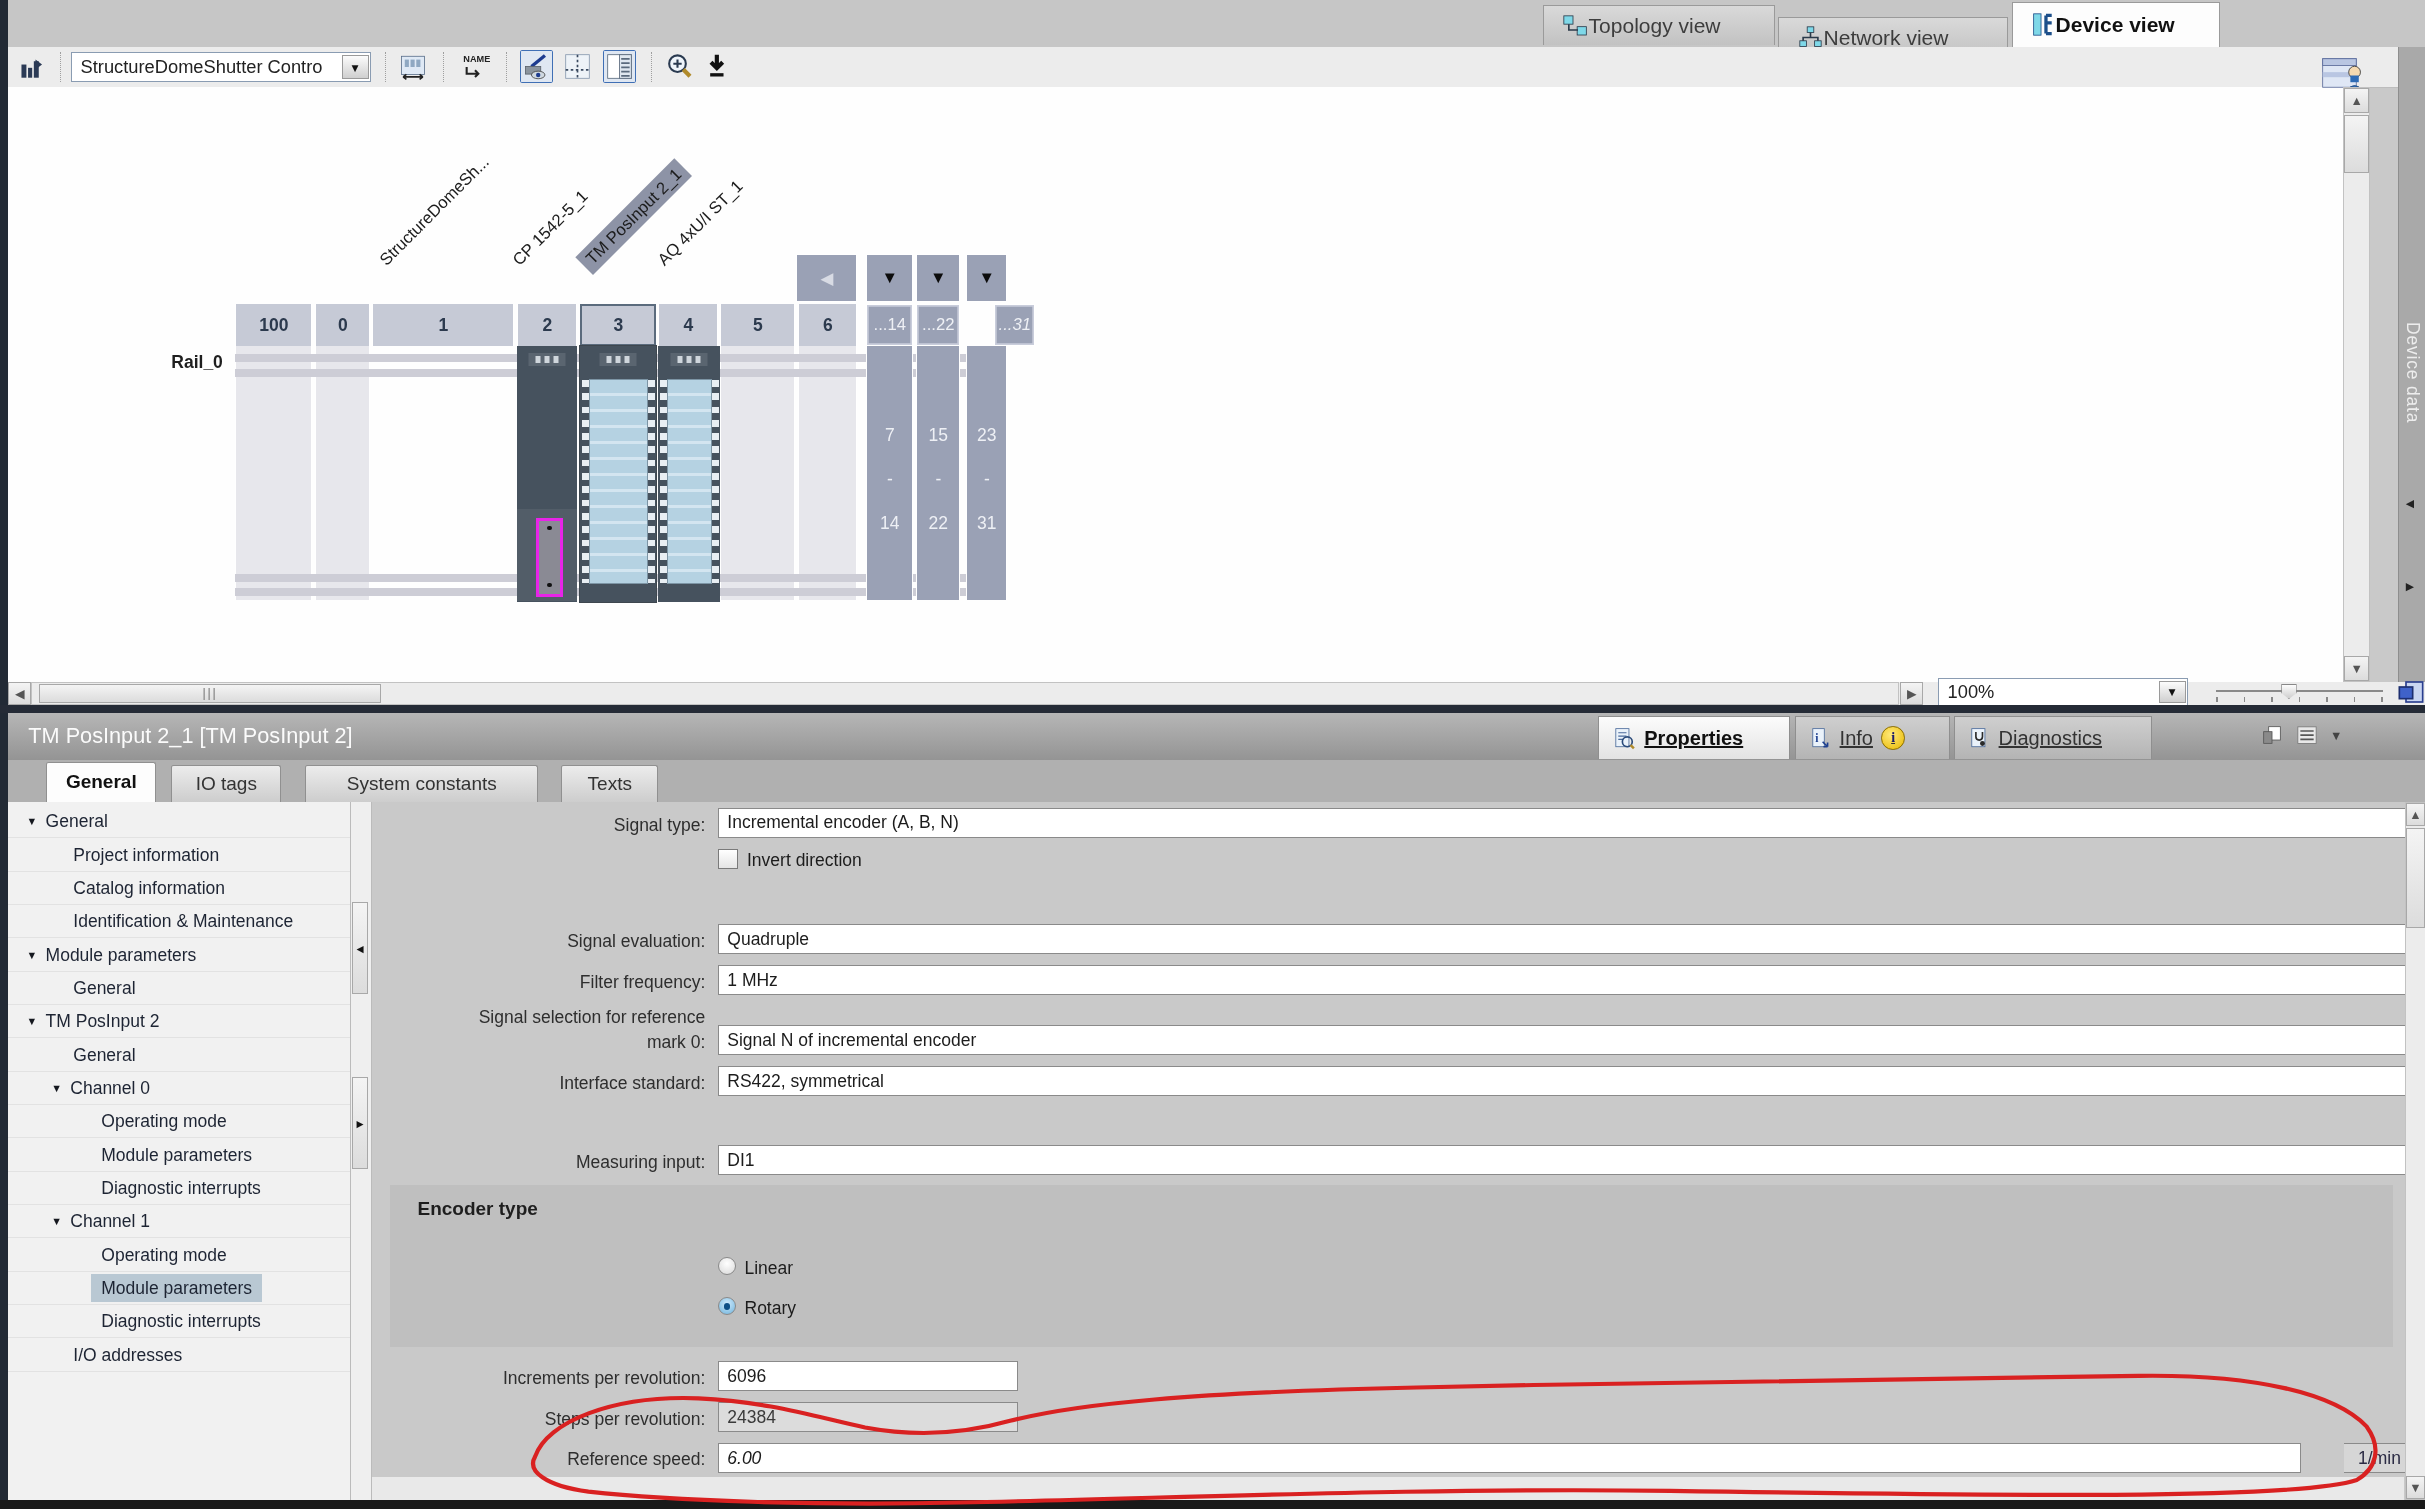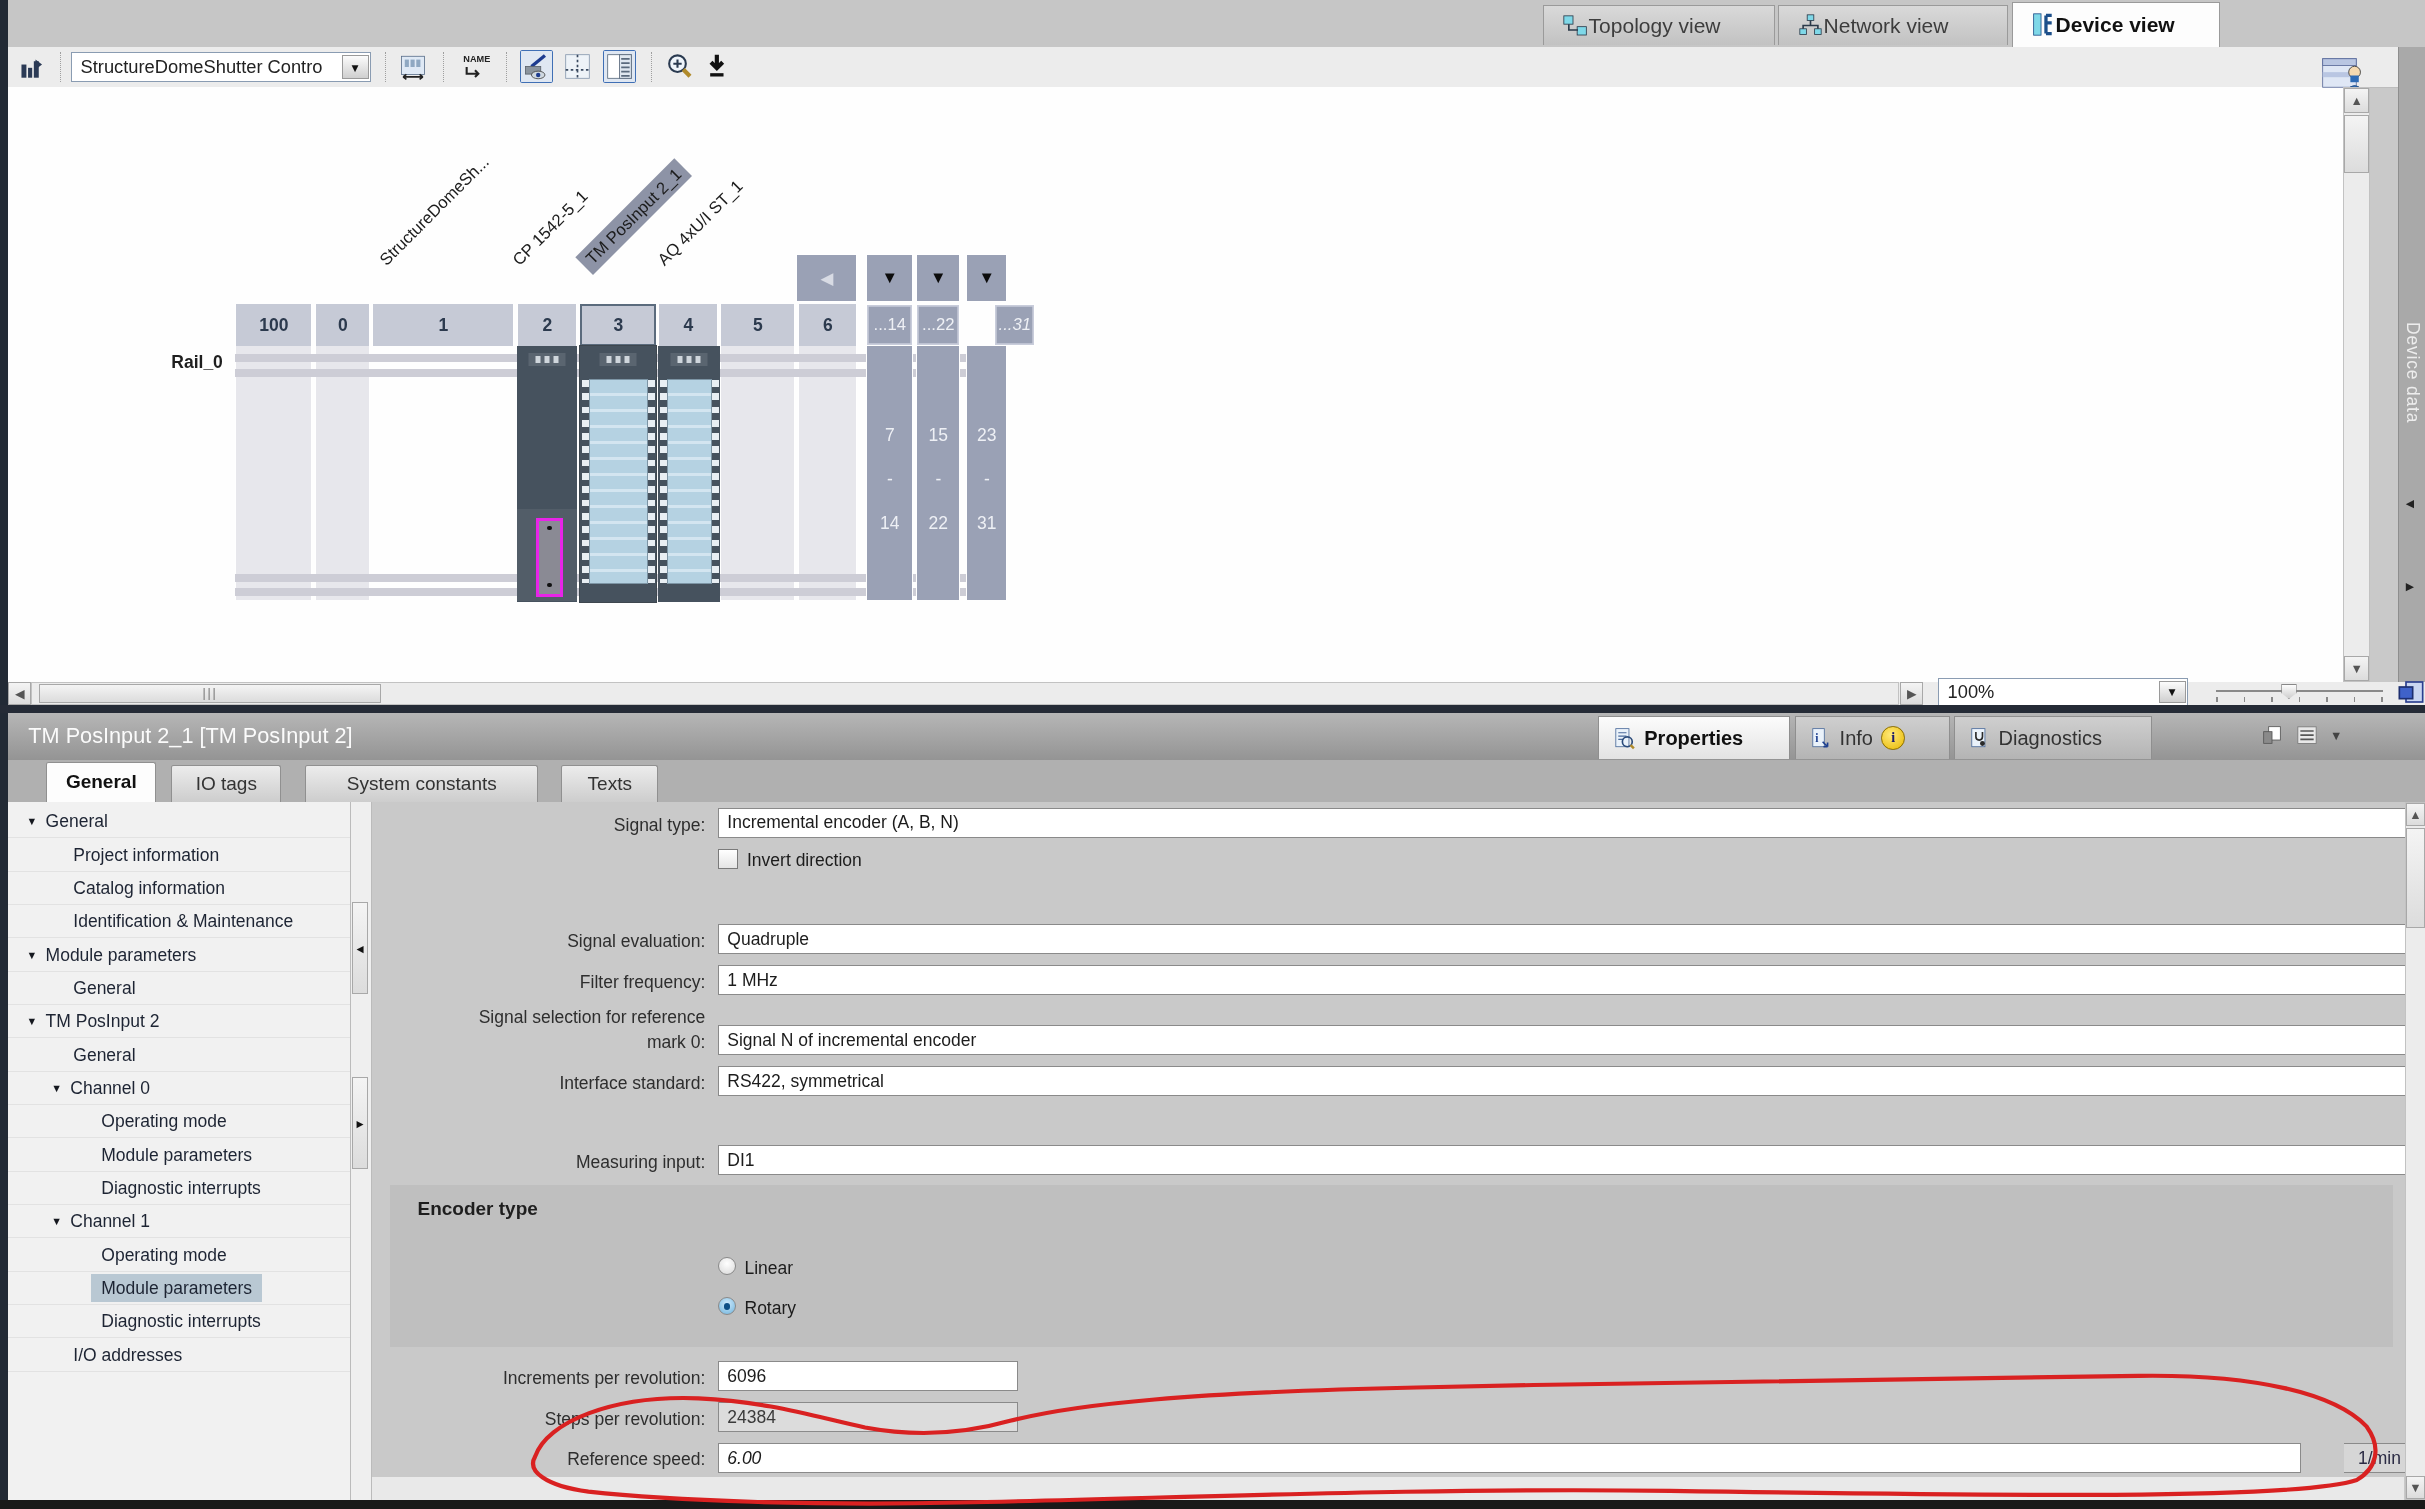--- a/index.html
+++ b/index.html
@@ -49,21 +49,21 @@
   
   .sb{background:linear-gradient(#f4f4f4,#dcdcdc);border:0.8px solid #a8a8a8;box-sizing:border-box;
       display:flex;align-items:center;justify-content:center;color:#555;font-size:12.5px;}
   .track{background:#ececec;border:0.8px solid #c2c2c2;box-sizing:border-box;}
   
   .propsep{left:0;top:705px;width:2426px;height:8.3px;background:#252b36;}
   .proptitle{left:8.3px;top:713px;width:2417px;height:47px;background:linear-gradient(#b6b6b6,#949494);
              border-bottom:0.8px solid #7f7f7f;}
   .proptitle .t{position:absolute;left:20px;top:10px;font-size:21.7px;color:#fbfbfb;}
   .ptab{top:3.3px;height:43px;display:flex;align-items:center;gap:8.3px;padding:12px 15px;background:linear-gradient(#cfcfcf,#b4b4b4);
-        border:0.8px solid #8f8f8f;border-bottom:none;font-size:20px;color:#333;box-sizing:border-box;}
+        border:0.8px solid #8f8f8f;border-bottom:none;font-size:20px;color:#333;box-sizing:border-box;text-decoration:underline;}
   .ptab.active{background:linear-gradient(#fcfcfc,#e3e3e3);font-weight:bold;color:#111;}
   .tabstrip{left:8.3px;top:760px;width:2417px;height:42px;background:#b0b0b0;}
   .mtab{top:5px;height:37px;display:flex;align-items:center;justify-content:center;padding:0 20px;
         background:linear-gradient(#ececec,#cdcdcd);border:0.8px solid #909090;border-bottom:none;
         border-radius:2.5px 2.5px 0 0;font-size:19px;color:#333;box-sizing:border-box;}
   .mtab.active{background:#fdfdfd;font-weight:bold;top:1.7px;height:40px;color:#111;}
   
   .tree{left:8.3px;top:802px;width:342px;height:698px;background:#f1f1f1;overflow:hidden;}
   .trow{position:absolute;left:0;width:100%;height:33px;border-bottom:0.8px solid #e2e2e2;
         display:flex;align-items:center;font-size:17.5px;color:#1d2433;box-sizing:border-box;}
@@ -105,21 +105,21 @@
     <div class="abs viewtab" style="right:650px;width:232px;">
       <span>
         <svg class="icon" width="25" height="21.7" viewBox="0 0 30 26">
             <rect x="1" y="1" width="11" height="10" fill="#7fd8e8" stroke="#2b3a4a"></rect>
             <rect x="17" y="14" width="11" height="10" fill="#7fd8e8" stroke="#2b3a4a"></rect>
             <path d="M7 11 v7 h11" fill="none" stroke="#2b3a4a" stroke-width="2"></path>
           </svg>
       </span>
       <span>Topology view</span>
     </div>
-    <div class="abs viewtab" style="right:417px;width:230px;">
+    <div class="abs viewtab" style="right:417px;width:230px;margin-top:12px;">
       <span>
         <svg class="icon" width="25" height="23" viewBox="0 0 30 28">
             <rect x="11" y="1" width="8" height="7" fill="#7fd8e8" stroke="#2b3a4a"></rect>
             <rect x="2" y="18" width="8" height="7" fill="#7fd8e8" stroke="#2b3a4a"></rect>
             <rect x="20" y="18" width="8" height="7" fill="#7fd8e8" stroke="#2b3a4a"></rect>
             <path d="M15 8 v6 M6 18 v-4 h18 v4" fill="none" stroke="#2b3a4a" stroke-width="2"></path>
           </svg>
       </span>
       <span>Network view</span>
     </div>

